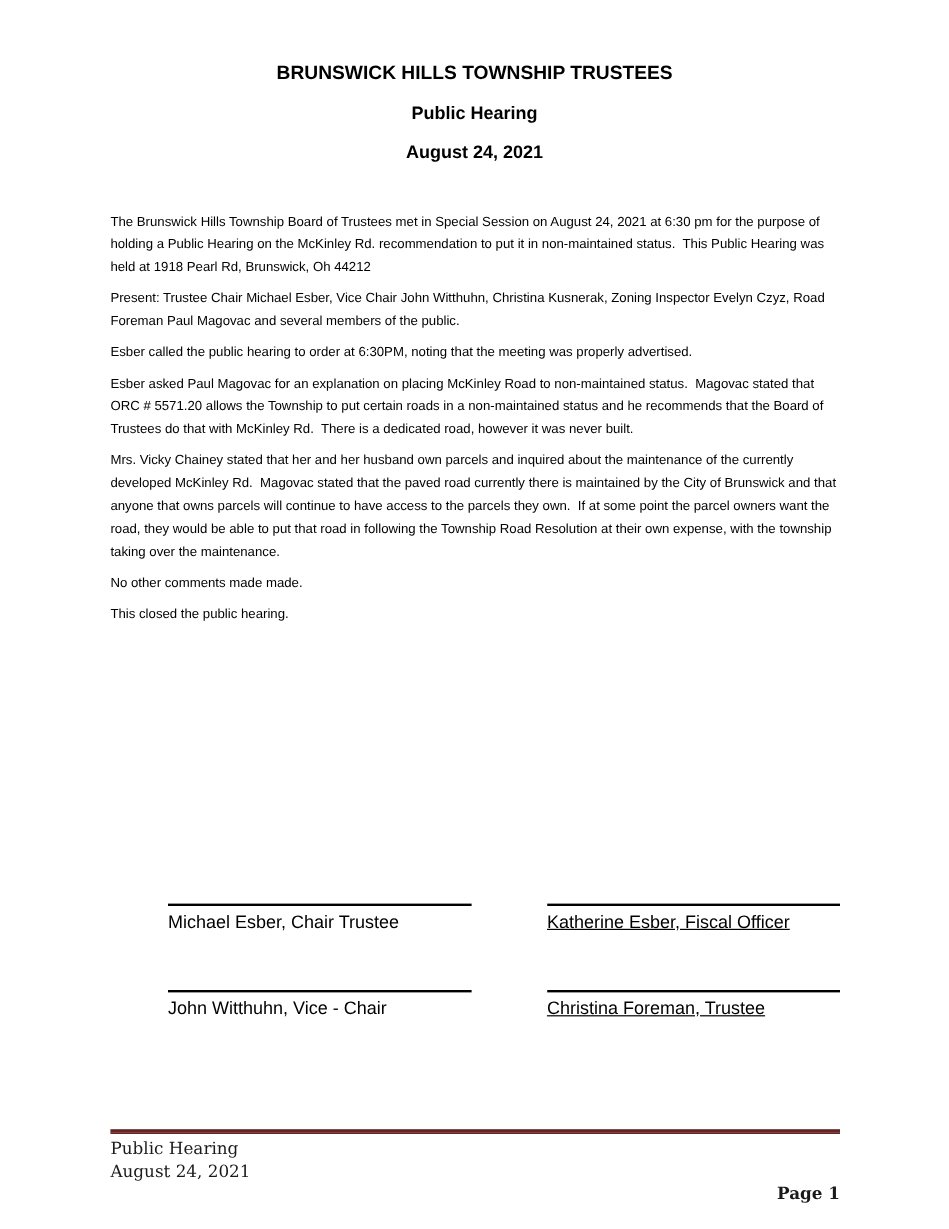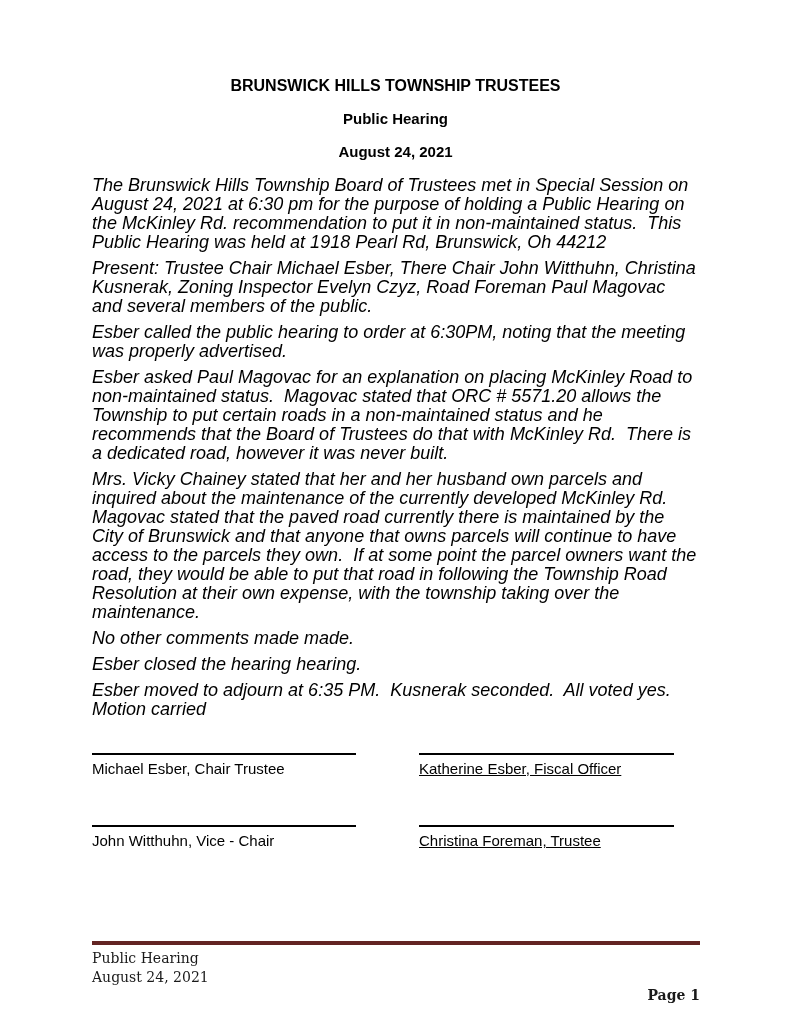--- a/index.html
+++ b/index.html
@@ -10,21 +10,21 @@
     height: 1024px;
     background: #ffffff;
     color: #000000;
     overflow: hidden;
     font-family: "Liberation Sans", sans-serif;
   }
 
   
   .doc-header {
     position: absolute;
-    top: 76px;
+    top: 52px;
     left: 0;
     right: 0;
     text-align: center;
   }
   .doc-title {
     font-size: 16px;
     line-height: 20px;
     font-weight: bold;
     margin-bottom: 13px;
   }
@@ -36,37 +36,37 @@
   }
 
   
   .doc-body {
     position: absolute;
     top: 176px;
     left: 92px;
     width: 608px;
   }
   .doc-body p {
-    font-size: 18px;
+    font-size: 11px;
     line-height: 19px;
     margin-bottom: 7px;
     white-space: pre-wrap;
-    font-style: italic;
   }
 
   
   .signatures {
     position: absolute;
     top: 753px;
     left: 92px;
     width: 608px;
   }
   .sig-row {
     display: flex;
     margin-bottom: 47px;
+    margin-left: 48px;
   }
   .sig {
     border-top: 2px solid #000000;
     padding-top: 4px;
     font-size: 15px;
     line-height: 19px;
   }
   .sig-left  { width: 264px; margin-right: 63px; }
   .sig-right { width: 255px; text-decoration: underline; }
 
@@ -100,27 +100,26 @@
 <div class="page">
 
   <header class="doc-header">
     <div class="doc-title">BRUNSWICK HILLS TOWNSHIP TRUSTEES</div>
     <div class="doc-subtitle">Public Hearing</div>
     <div class="doc-date">August 24, 2021</div>
   </header>
 
   <main class="doc-body">
     <p>The Brunswick Hills Township Board of Trustees met in Special Session on August 24, 2021 at 6:30 pm for the purpose of holding a Public Hearing on the McKinley Rd. recommendation to put it in non-maintained status.  This Public Hearing was held at 1918 Pearl Rd, Brunswick, Oh 44212</p>
-    <p>Present: Trustee Chair Michael Esber, There Chair John Witthuhn, Christina Kusnerak, Zoning Inspector Evelyn Czyz, Road Foreman Paul Magovac and several members of the public.</p>
+    <p>Present: Trustee Chair Michael Esber, Vice Chair John Witthuhn, Christina Kusnerak, Zoning Inspector Evelyn Czyz, Road Foreman Paul Magovac and several members of the public.</p>
     <p>Esber called the public hearing to order at 6:30PM, noting that the meeting was properly advertised.</p>
     <p>Esber asked Paul Magovac for an explanation on placing McKinley Road to non-maintained status.  Magovac stated that ORC # 5571.20 allows the Township to put certain roads in a non-maintained status and he recommends that the Board of Trustees do that with McKinley Rd.  There is a dedicated road, however it was never built.</p>
     <p>Mrs. Vicky Chainey stated that her and her husband own parcels and inquired about the maintenance of the currently developed McKinley Rd.  Magovac stated that the paved road currently there is maintained by the City of Brunswick and that anyone that owns parcels will continue to have access to the parcels they own.  If at some point the parcel owners want the road, they would be able to put that road in following the Township Road Resolution at their own expense, with the township taking over the maintenance.</p>
     <p>No other comments made made.</p>
-    <p>Esber closed the hearing hearing.</p>
-    <p>Esber moved to adjourn at 6:35 PM.  Kusnerak seconded.  All voted yes. Motion carried</p>
+    <p>This closed the public hearing.</p>
   </main>
 
   <section class="signatures">
     <div class="sig-row">
       <div class="sig sig-left">
         <span>Michael Esber, Chair Trustee</span>
       </div>
       <div class="sig sig-right">
         <span>Katherine Esber, Fiscal Officer</span>
       </div>

